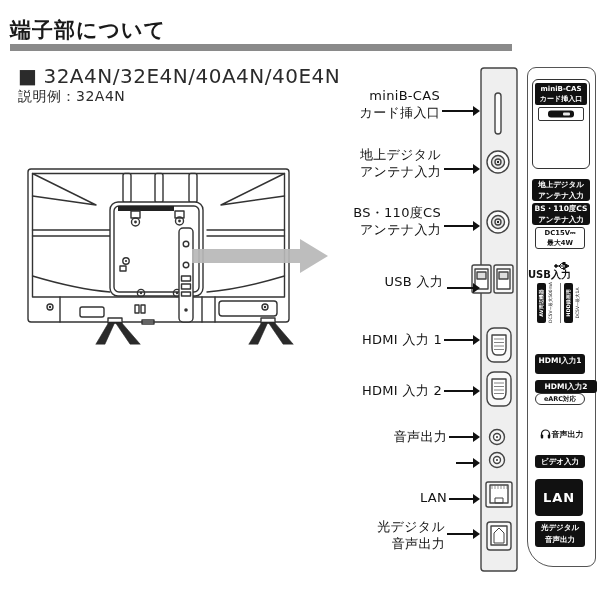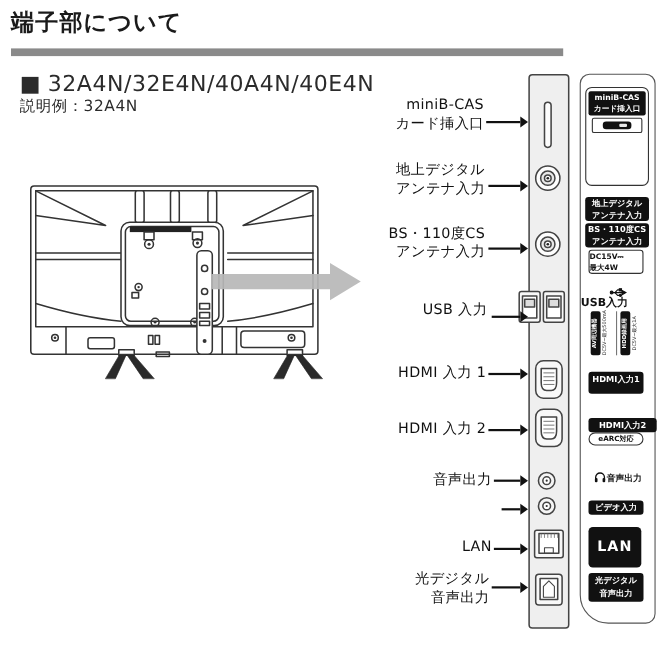--- a/index.html
+++ b/index.html
@@ -1,19 +1,19 @@
 <!DOCTYPE html>
 <html><head>
 <meta charset="utf-8">
 <style>
   html,body{margin:0;padding:0;background:#fff;}
   #page{position:relative;width:600px;height:600px;background:#fff;overflow:hidden;
         font-family:"DejaVu Sans",sans-serif;color:#1a1a1a;}
   
-  .page-title{position:absolute;left:10px;top:6px;font-size:21px;font-weight:800;letter-spacing:1px;}
+  .page-title{position:absolute;left:10px;top:16px;font-size:21px;font-weight:800;letter-spacing:1px;}
   .heading-rule{position:absolute;left:10px;top:44px;width:502px;height:7px;background:#8a8a8a;}
   .models{position:absolute;left:18px;top:64px;font-size:20px;color:#2b2b2b;letter-spacing:.5px;}
   .models .sq{margin-right:6px;}
   .example{position:absolute;left:18px;top:88px;font-size:14px;color:#2b2b2b;letter-spacing:.5px;}
   
   svg{position:absolute;}
   .tv{left:16px;top:160px;}
   .arrow-svg{left:190px;top:238px;}
   .strip-svg{left:468px;top:64px;}
   
@@ -31,21 +31,21 @@
   .minib{position:absolute;left:4px;top:11px;width:58px;height:90px;border:1.5px solid #333;border-radius:6px;}
   .minib .mtag{margin:3px 2px 0;background:#111;color:#fff;font-weight:bold;text-align:center;
     border-radius:2px;font-size:7px;line-height:10px;padding:1px 0;}
   .cardbox{margin:2px 5px;height:14px;border:1px solid #333;border-radius:2px;position:relative;}
   .cardpill{position:absolute;left:50%;top:50%;transform:translate(-50%,-50%);width:26px;height:7px;
     background:#111;border-radius:3px;}
   .cardchip{position:absolute;right:4px;top:2px;width:7px;height:3px;background:#e8e8e8;border-radius:1px;}
   .mnote{padding:2px 3px 0;font-size:6.5px;line-height:7.6px;color:#111;letter-spacing:-.2px;}
   .mnote span{display:block;}
   .dcbox{position:absolute;left:7px;top:159px;width:50px;height:22px;border:1px solid #333;border-radius:3px;
-    font-size:6.8px;line-height:10px;text-align:left;color:#111;font-weight:bold;}
+    font-size:6.8px;line-height:10px;text-align:center;color:#111;font-weight:bold;}
   .usbword{position:absolute;left:0;top:200px;width:100%;text-align:left;font-size:10px;font-weight:bold;color:#111;}
   .usb-icon-wrap{position:absolute;left:50%;top:188px;transform:translateX(-50%);}
   .vcol{position:absolute;transform-origin:0 0;transform:rotate(-90deg);height:9px;width:40px;
     font-size:5px;line-height:9px;text-align:center;white-space:nowrap;}
   .vname{background:#111;color:#fff;font-weight:bold;border-radius:2px;}
   .vrate{font-size:4.5px;color:#222;height:7px;line-height:7px;width:40px;}
   .vdivider{position:absolute;left:32px;top:215px;width:1px;height:40px;background:#777;}
   .earc{position:absolute;left:7px;top:325px;width:50px;height:12px;border:1px solid #333;border-radius:6px;
     font-size:6.5px;line-height:10px;text-align:center;color:#111;font-weight:bold;}
   .audiorow{position:absolute;left:0;top:360px;width:100%;text-align:center;font-size:8px;font-weight:bold;color:#111;}
@@ -269,21 +269,21 @@
       </svg>
     </div>
     <div class="usbword">USB入力</div>
 
     <div class="vcol vname" style="left:9px;top:255px">AV周辺機器</div>
     <div class="vcol vrate" style="left:19px;top:255px">DC5V⎓最大500mA</div>
     <div class="vdivider"></div>
     <div class="vcol vname" style="left:36px;top:255px">HDD録画用</div>
     <div class="vcol vrate" style="left:46px;top:255px">DC5V⎓最大1A</div>
 
-    <div class="tag" style="left:7px;top:270px;width:50px;height:20px;line-height:13px">HDMI入力1</div>
+    <div class="tag" style="left:7px;top:286px;width:50px;height:20px;line-height:13px">HDMI入力1</div>
 
     <div class="tag" style="left:7px;top:312px;width:62px;height:13px;line-height:13px">HDMI入力2</div>
     <div class="earc">eARC対応</div>
 
     <div class="audiorow">
       <svg width="11" height="11" viewBox="0 0 11 11">
         <path d="M1.5,8.5 V6 a4,4 0 0 1 8,0 V8.5" fill="none" stroke="#111" stroke-width="1.2"></path>
         <rect x="0.8" y="6.5" width="2.4" height="4" rx="1" fill="#111"></rect>
         <rect x="7.8" y="6.5" width="2.4" height="4" rx="1" fill="#111"></rect>
       </svg><span>音声出力</span>

